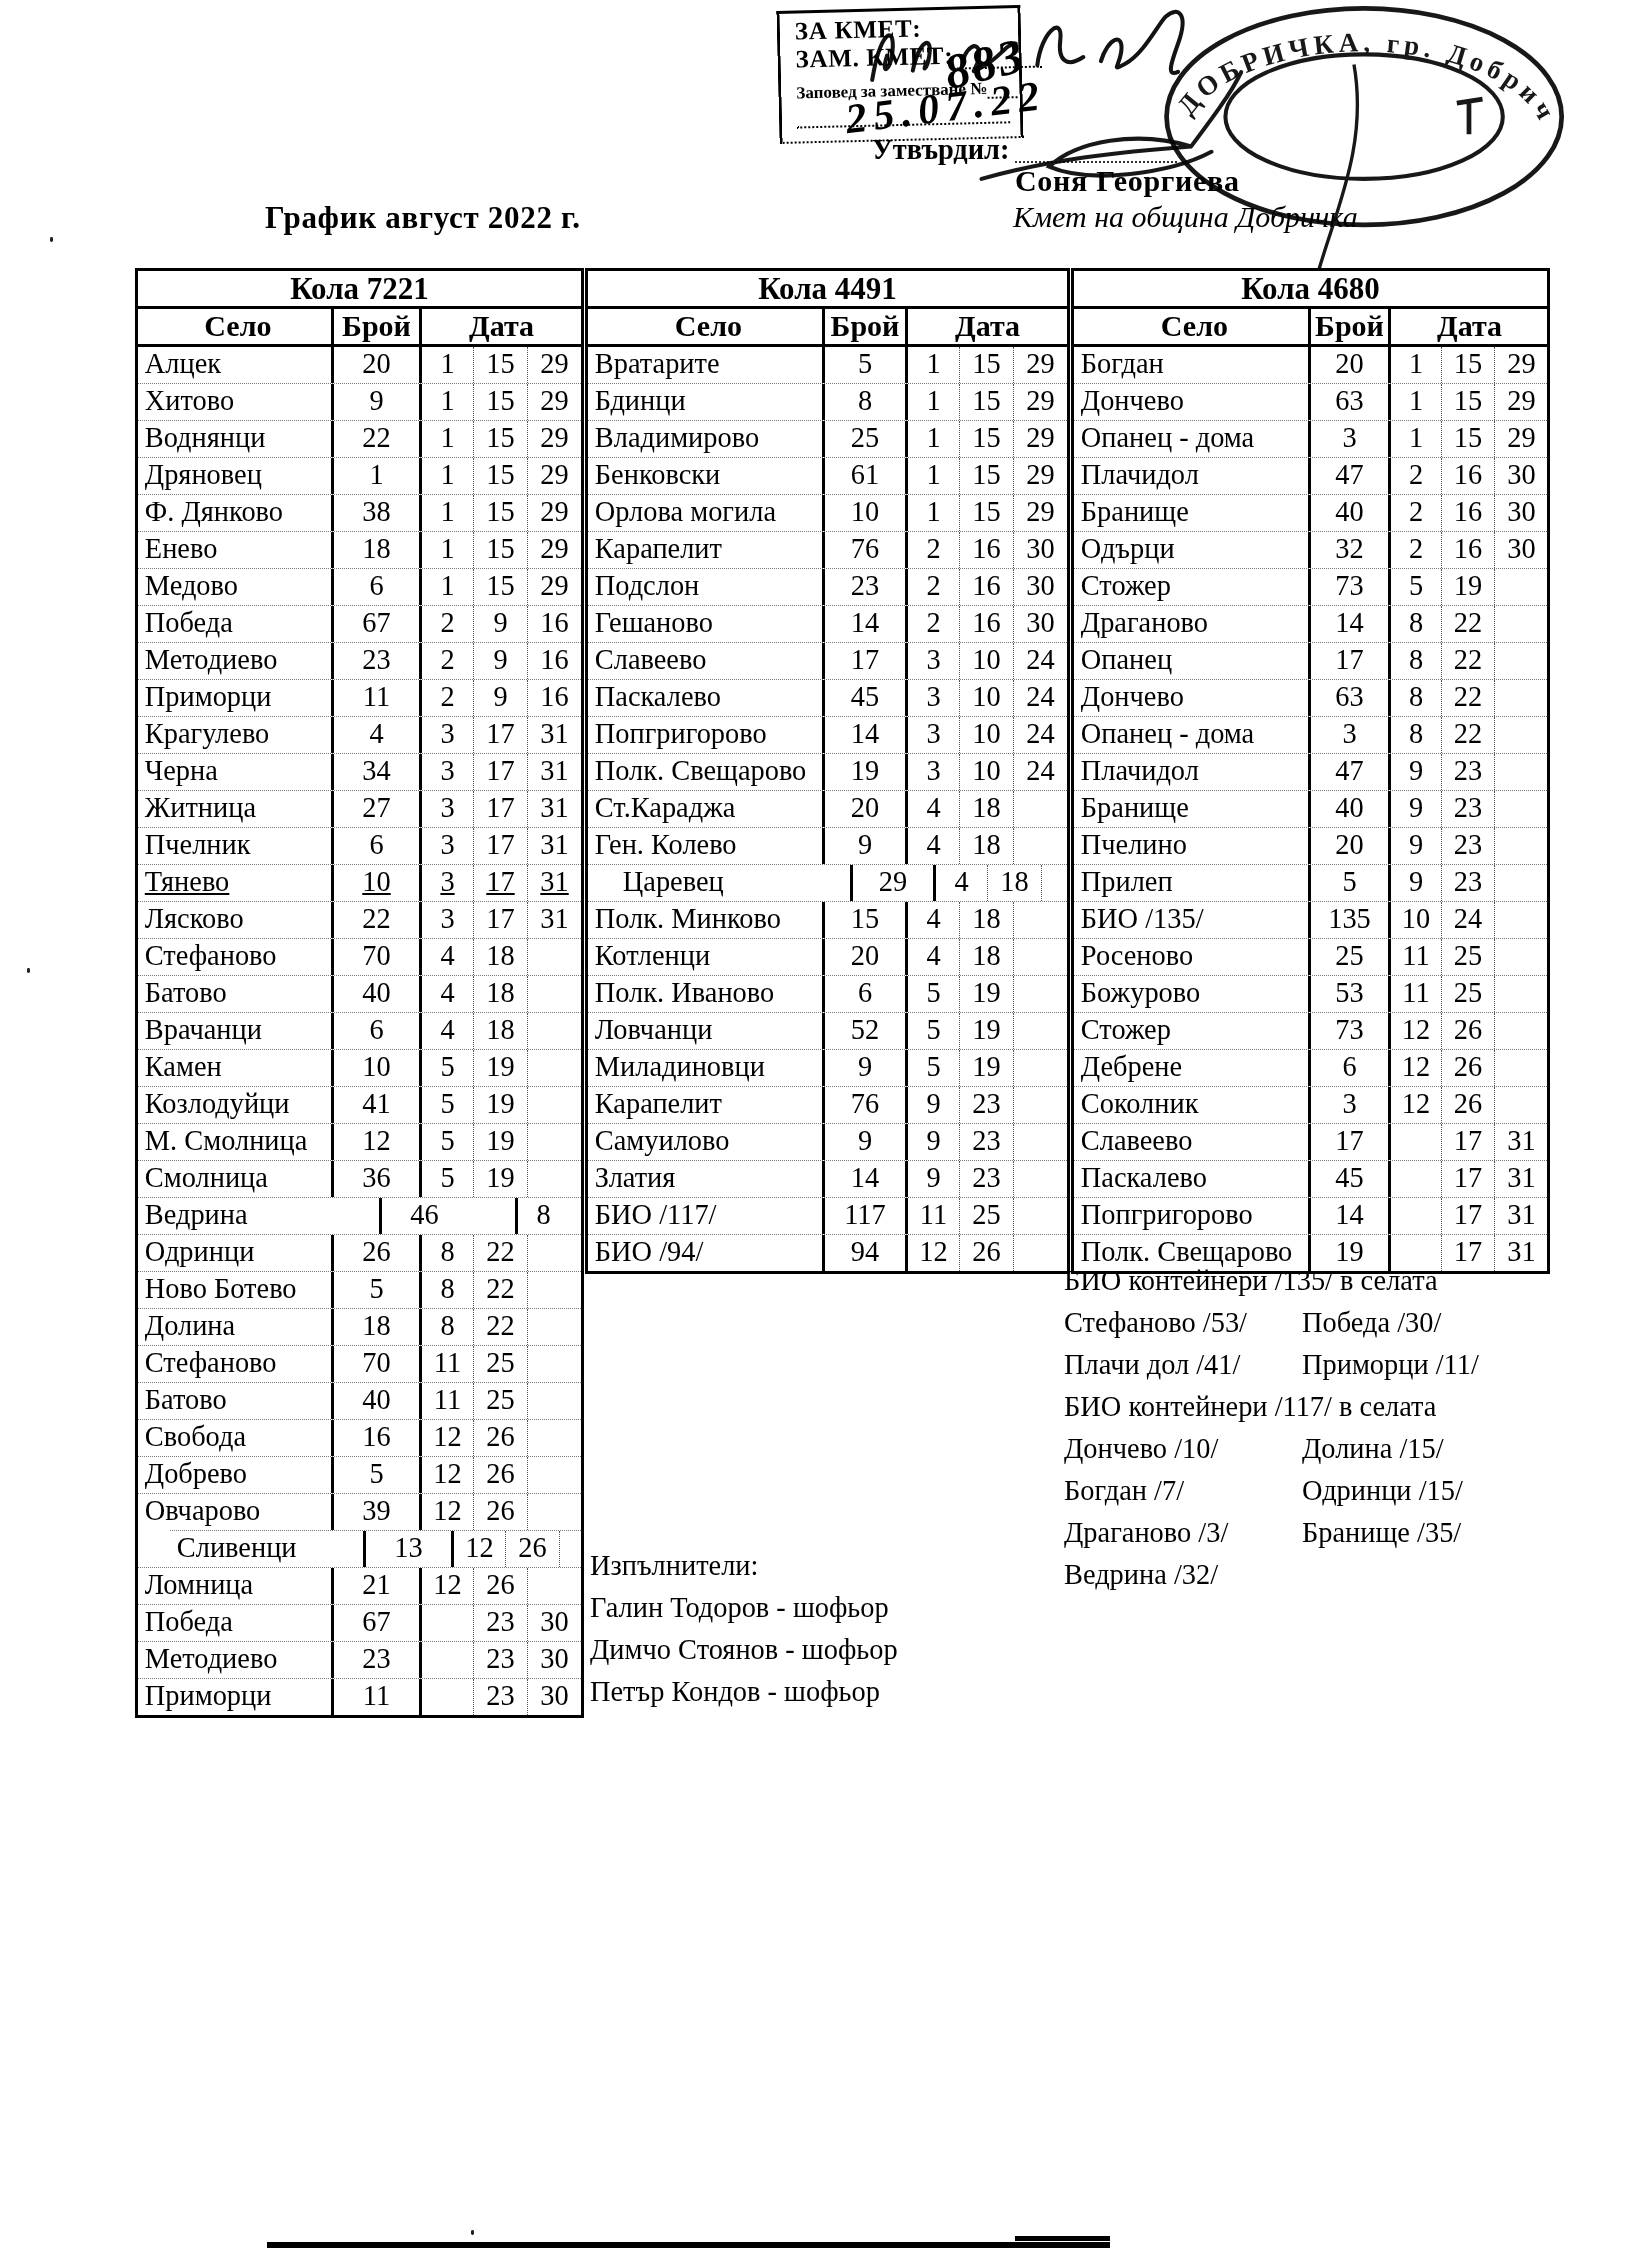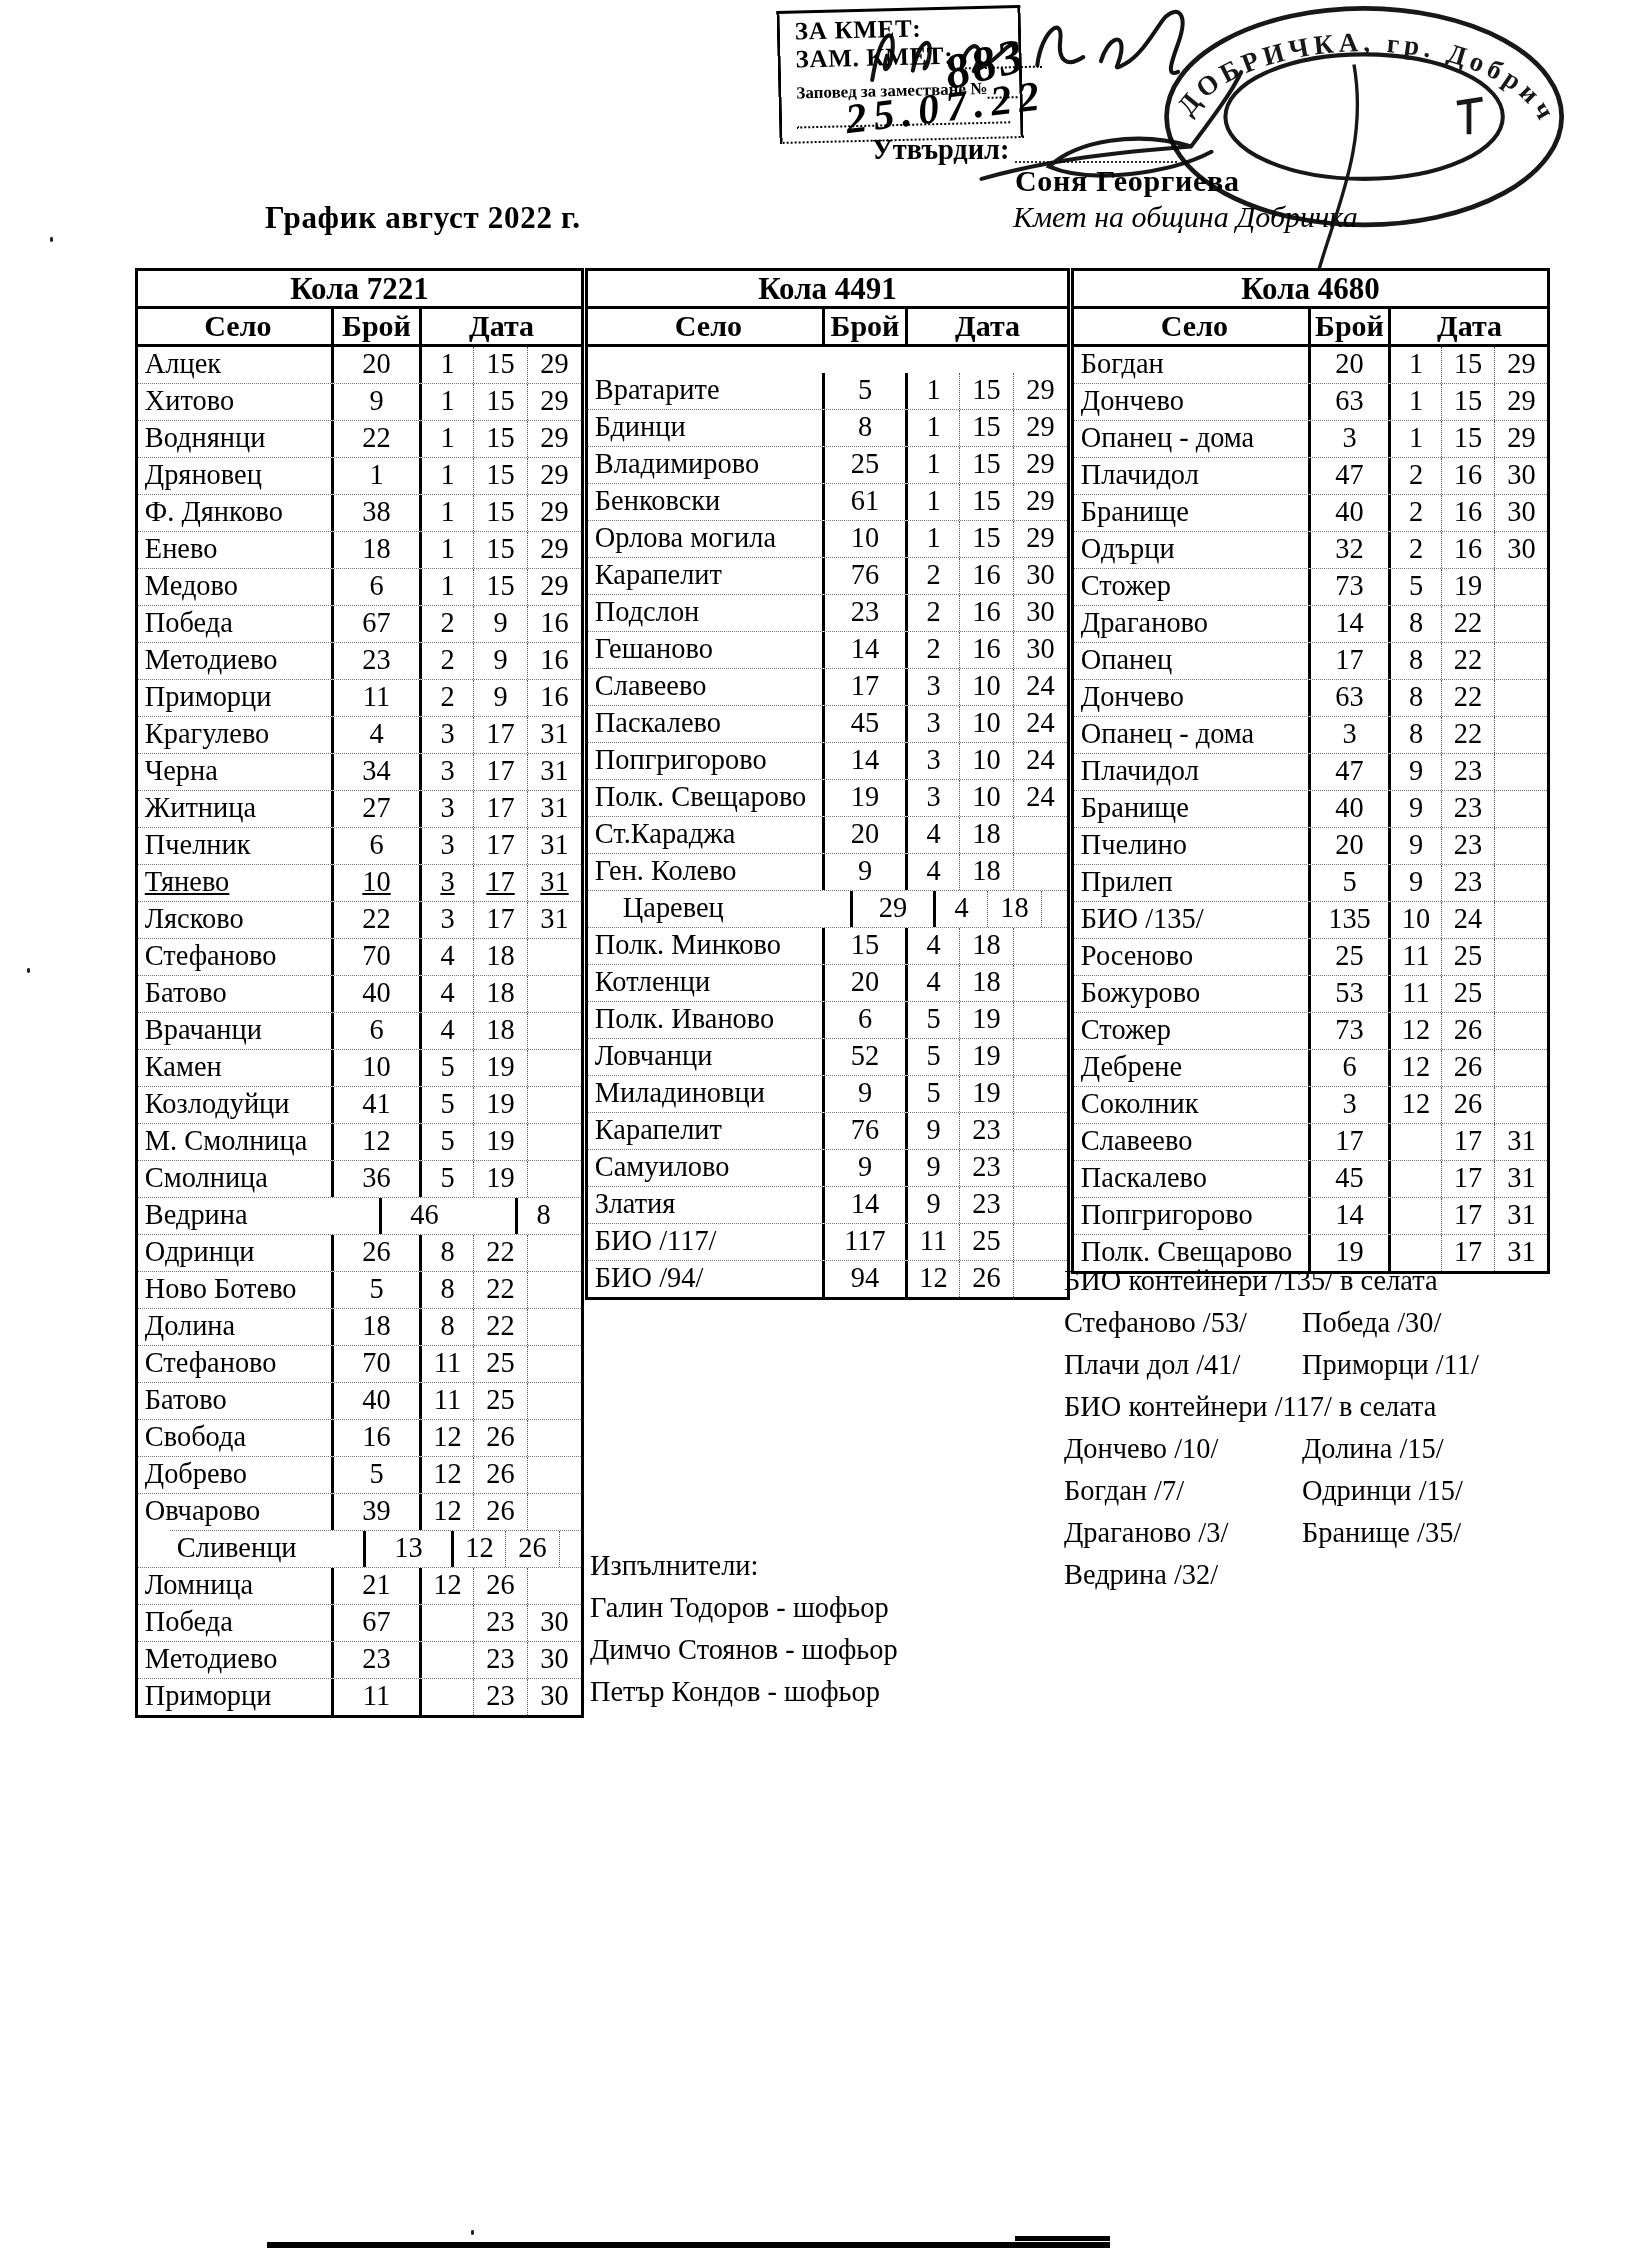--- a/index.html
+++ b/index.html
@@ -369,21 +369,21 @@
         <div class="cell c3">30</div>
       </div>
     </div>
   <div class="vtable" id="t1" style="left:585px;width:479px">
       <div class="tband">Кола 4491</div>
       <div class="vrow hdr" style="grid-template-columns: 234px 83px 162px;">
         <div class="cell cv" style="text-align: center;">Село</div>
         <div class="cell cc">Брой</div>
         <div class="cell cdate">Дата</div>
       </div>
-      <div class="vrow" style="grid-template-columns: 234px 83px 54px 54px 54px; margin-top: 26px;">
+      <div class="vrow" style="grid-template-columns: 234px 83px 54px 54px 54px;">
         <div class="cell cv">Вратарите</div>
         <div class="cell cc">5</div>
         <div class="cell c1">1</div>
         <div class="cell c2">15</div>
         <div class="cell c3">29</div>
       </div>
       <div class="vrow" style="grid-template-columns: 234px 83px 54px 54px 54px;">
         <div class="cell cv">Бдинци</div>
         <div class="cell cc">8</div>
         <div class="cell c1">1</div>

